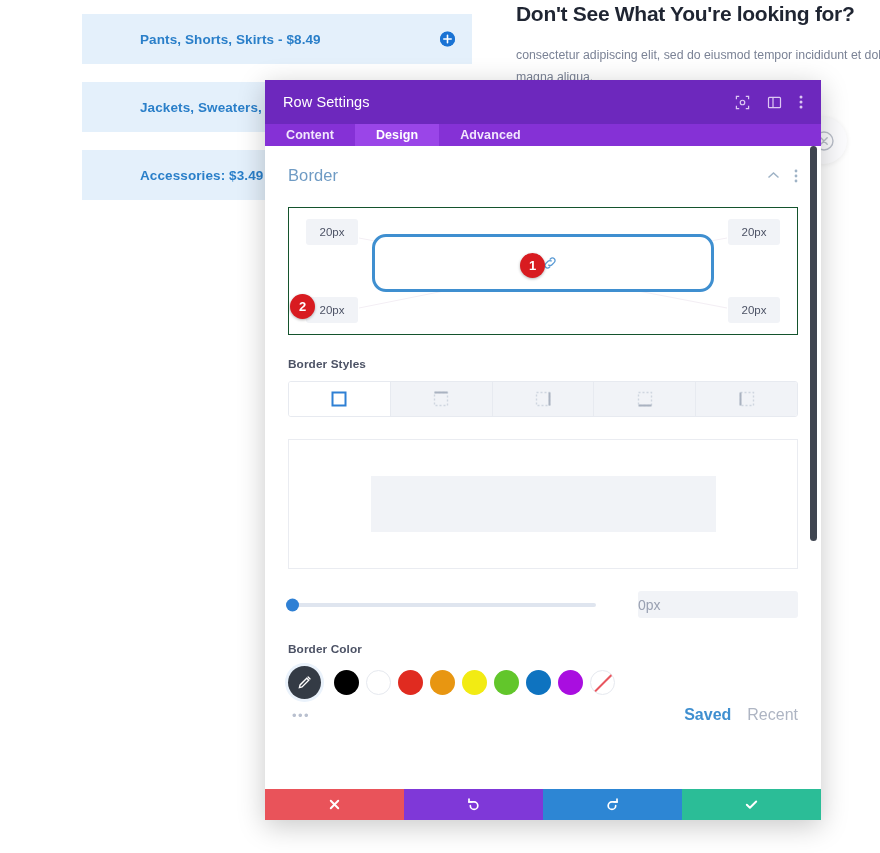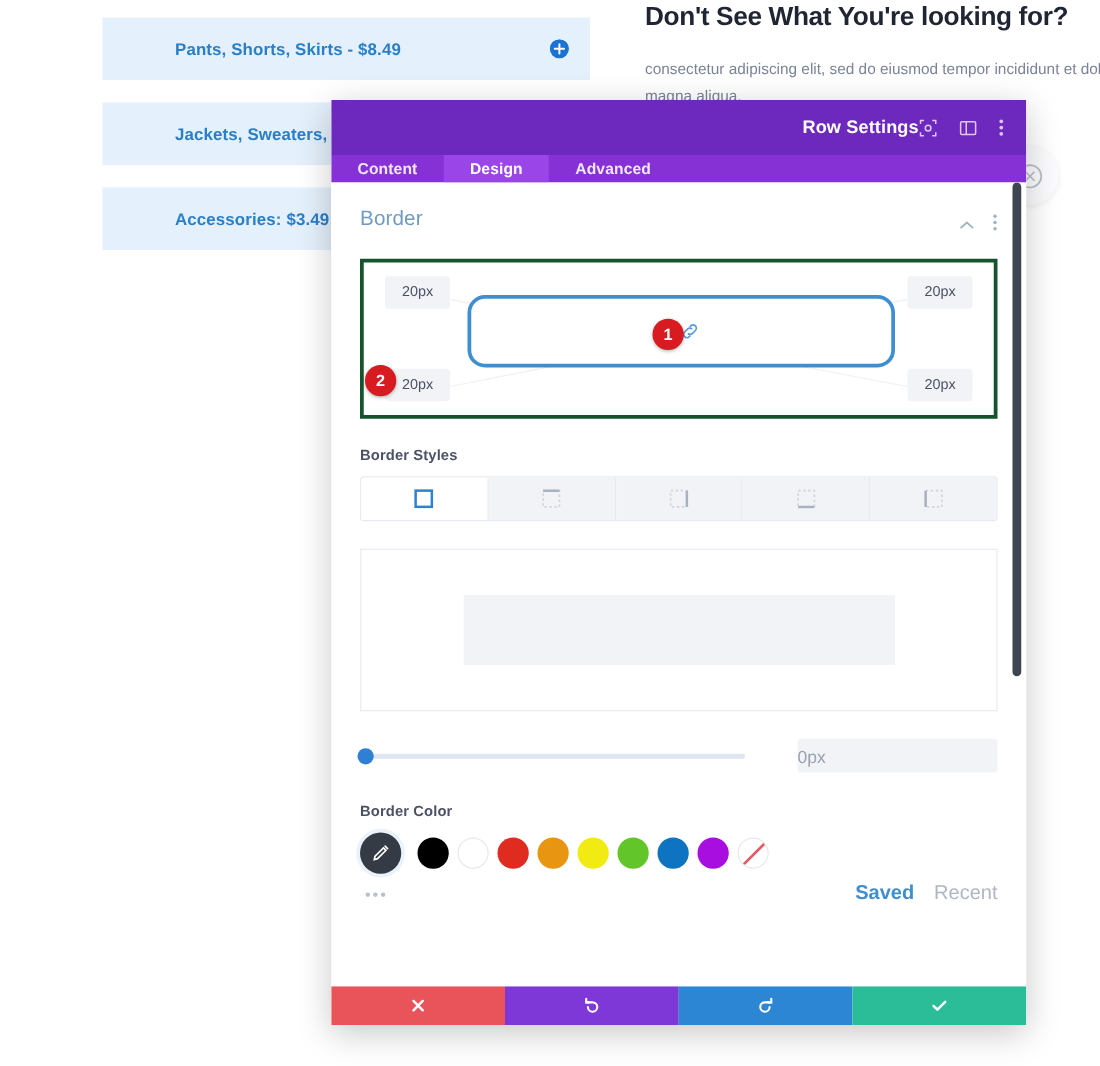--- a/index.html
+++ b/index.html
@@ -66,55 +66,54 @@
     display: flex; flex-direction: column;
     overflow: hidden;
   }
   .modal-header {
     height: 44px; background: #6d28bd;
     display: flex; align-items: center;
     padding: 0 18px;
     flex: 0 0 auto;
   }
   .modal-title {
-    color: #fff; font-size: 14.5px; font-weight: bold; flex: 1;
+    color: #fff; font-size: 14.5px; font-weight: normal; flex: 1;
     letter-spacing: .1px;
-    text-align: right;
   }
   .hdr-icons { display: flex; align-items: center; gap: 17px; }
   .hdr-icon { color: #ddc8f3; display: flex; align-items: center; cursor: pointer; }
 
   .tabs {
     height: 22px; background: #8531d6;
     display: flex; flex: 0 0 auto;
   }
   .tab {
     padding: 0 21px; display: flex; align-items: center;
     color: #f2e7fd; font-size: 12.5px; font-weight: bold; cursor: pointer;
     letter-spacing: .1px;
   }
   .tab.active { background: #9a45e8; color: #fff; }
 
   .modal-body {
     flex: 1; position: relative; overflow: hidden; background: #fff;
   }
   .scroll-area { padding: 20px 23px 0 23px; }
 
-  .sec-head { display: flex; align-items: flex-end; margin-bottom: 22px; }
+  .sec-head { display: flex; align-items: center; margin-bottom: 22px; }
   .sec-title { color: #6f9bc4; font-size: 16.5px; flex: 1; letter-spacing: .1px; }
   .sec-ctl { color: #9fb3c6; margin-left: 14px; display: flex; align-items: center; cursor: pointer; }
 
   .field-label {
     font-size: 11.8px; color: #4c5265; font-weight: bold;
     margin-bottom: 10px; letter-spacing: .1px;
   }
 
   
   .rc-box {
-    border: 3px solid #14532d; position: relative;
+    border: 1px solid #14532d; position: relative;
     height: 128px; margin-bottom: 22px;
     background: #fff;
   }
   .rc-inner {
     position: absolute; left: 83px; top: 26px;
     width: 342px; height: 58px;
     border: 3px solid #3f8fd0; border-radius: 14px;
     background: #fff;
   }
   .rc-diag { position: absolute; inset: 0; }

